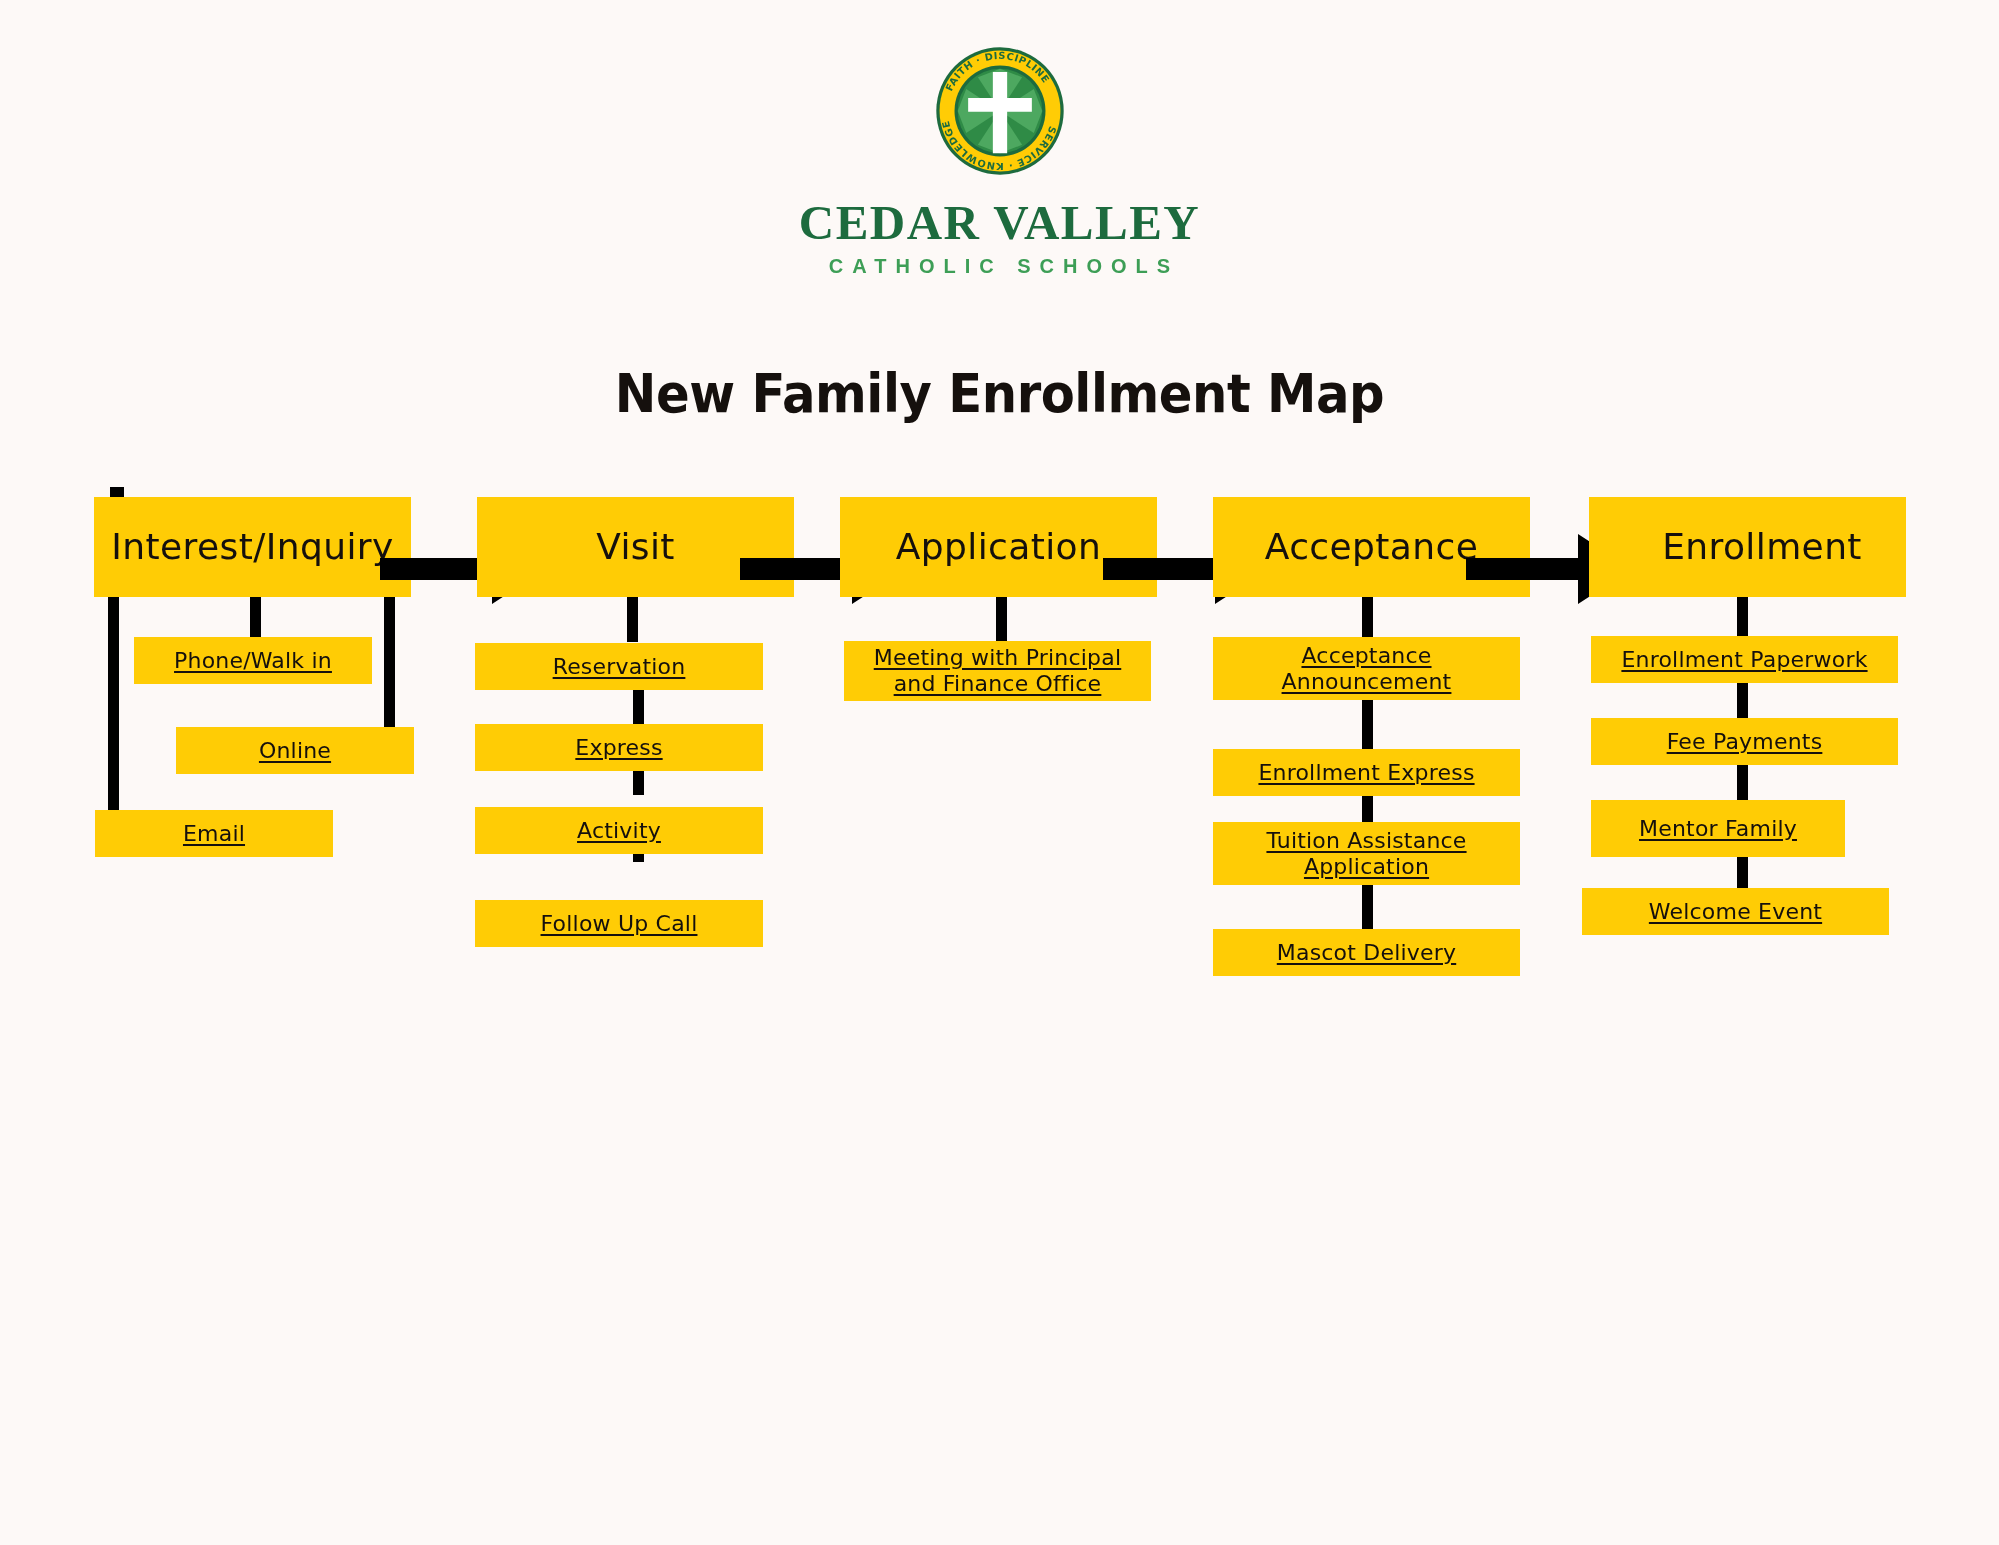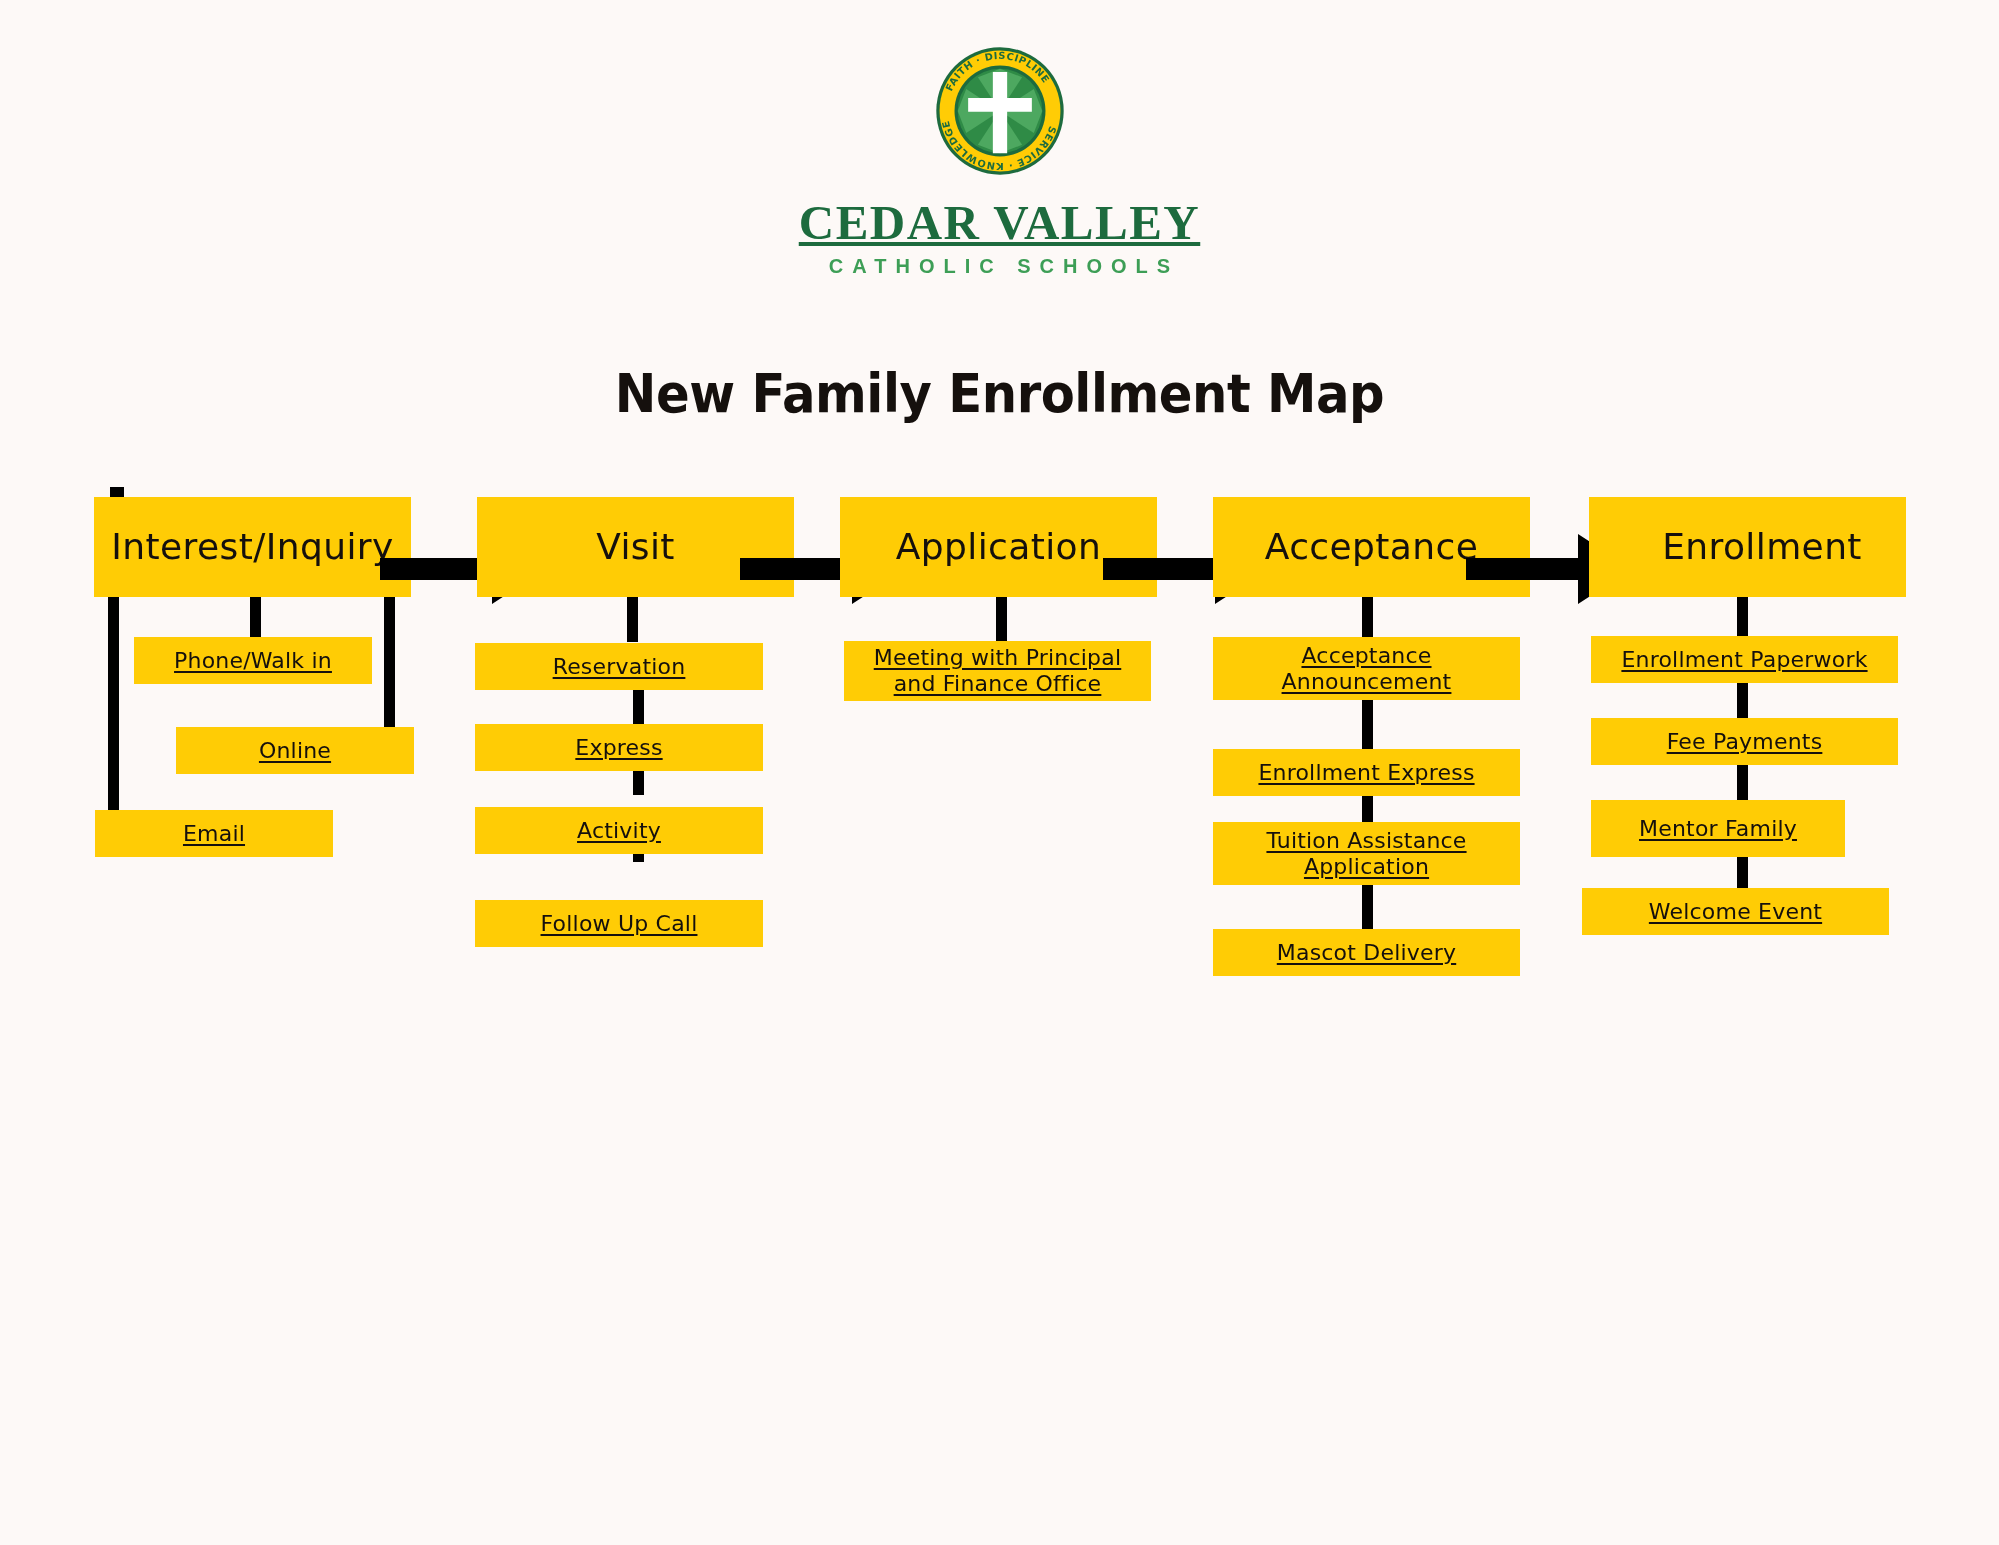--- a/index.html
+++ b/index.html
@@ -29,21 +29,20 @@
   }
   #wordmark-primary {
     margin-top: 22px;
     color: #1d6b3e;
     font-family: "Liberation Serif", "DejaVu Serif", serif;
     font-size: 49px;
     font-weight: 700;
     letter-spacing: 1.5px;
     line-height: 1;
     white-space: nowrap;
-    text-decoration: underline;
   }
   #wordmark-secondary {
     margin-top: 9px;
     color: #3d9e56;
     font-family: "Liberation Sans", "DejaVu Sans", sans-serif;
     font-size: 20px;
     font-weight: 700;
     letter-spacing: 9px;
     line-height: 1;
     white-space: nowrap;

